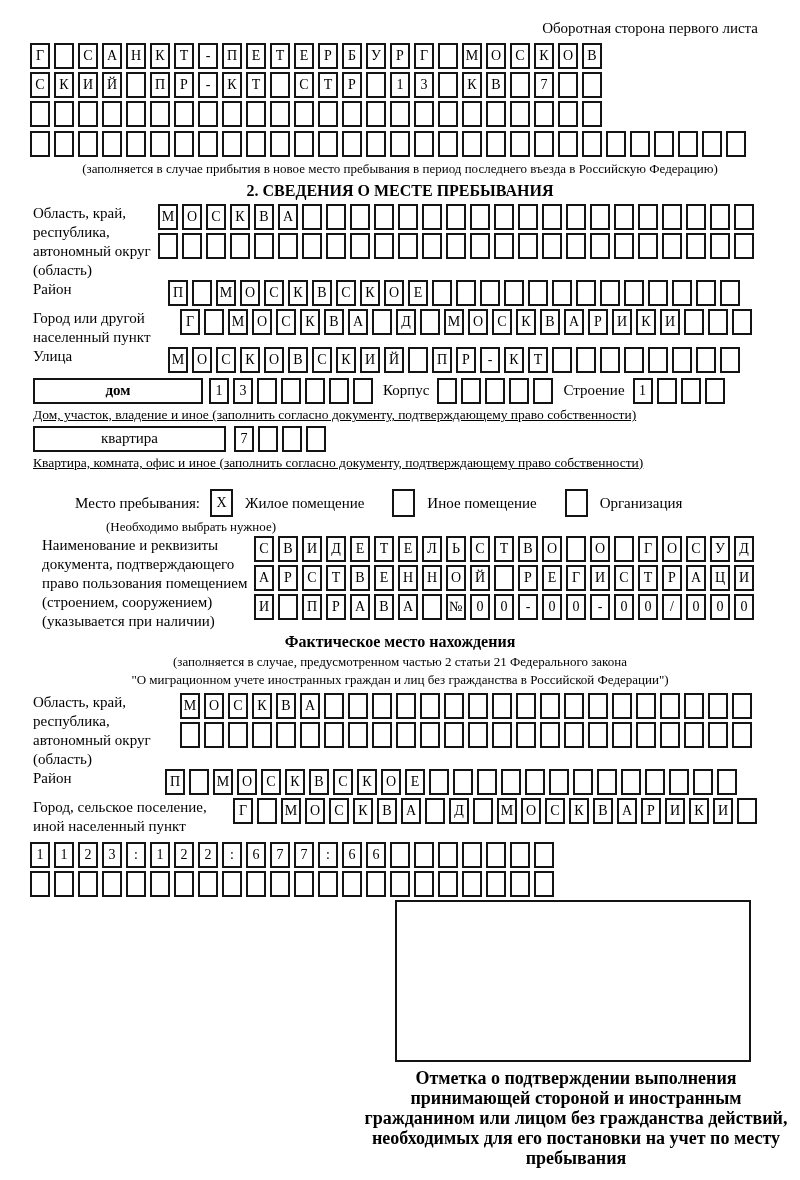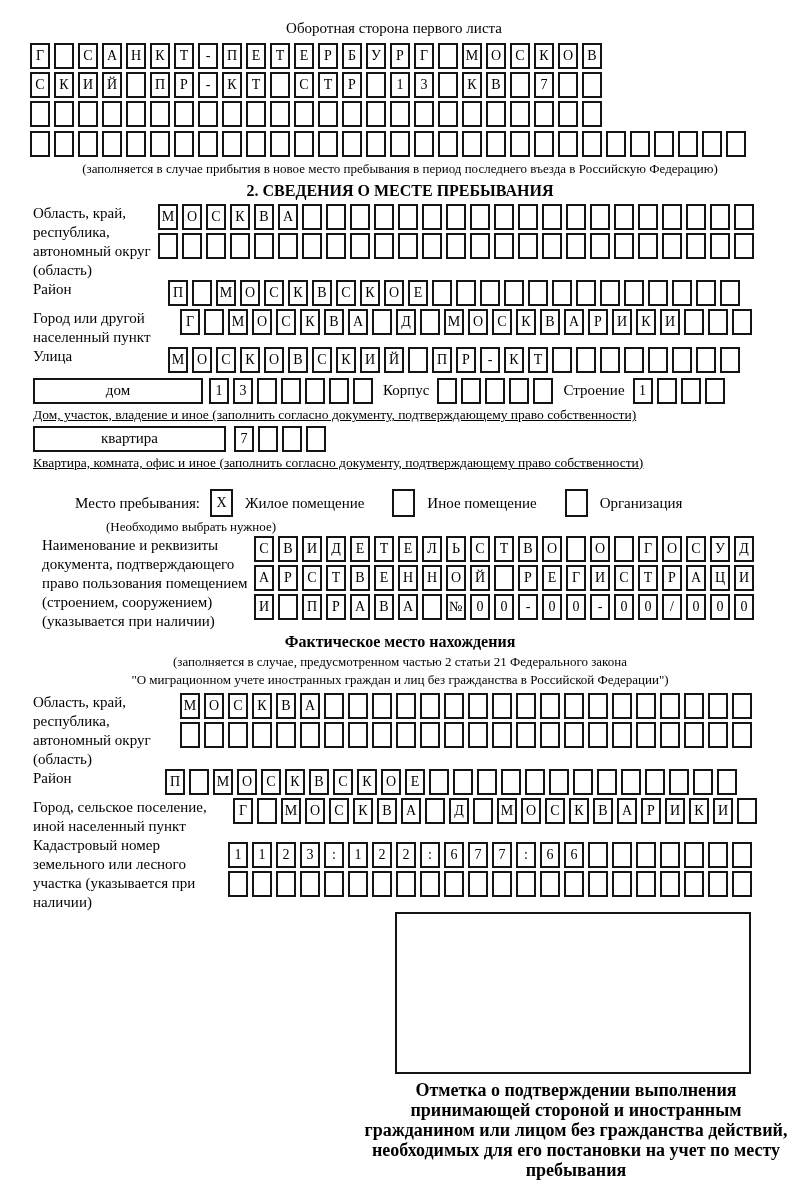--- a/index.html
+++ b/index.html
@@ -5,21 +5,21 @@
   html,body { margin:0; padding:0; background:#ffffff; }
   .page {
     position:relative;
     width:800px; height:1180px;
     box-sizing:border-box;
     padding:0 30px;
     font-family:"Liberation Serif","DejaVu Serif",serif;
     color:#000; font-size:15px;
     overflow:hidden;
   }
-  .hdr { text-align:center; padding:20px 12px 6px 0; font-size:15px; }
+  .hdr { text-align:right; padding:20px 12px 6px 0; font-size:15px; }
 
   .frow { display:flex; align-items:flex-start; }
   .lbl { font-size:15px; line-height:19px; box-sizing:border-box; flex:0 0 auto; }
   .rows { flex:0 0 auto; }
 
   .boxes { display:flex; flex-wrap:nowrap; height:26px; margin-bottom:3px; }
   .cell {
     flex:0 0 auto; box-sizing:border-box;
     width:20px; height:26px; margin-right:4px;
     border:2px solid #141414;
@@ -45,21 +45,21 @@
   .cad .rows      { margin-top:6px; }
 
   .fullrow { margin-top:1px; }
 
   .bigbox {
     box-sizing:border-box; height:26px; border:2px solid #141414;
     display:inline-flex; align-items:center; justify-content:center;
     font-size:15px; vertical-align:middle; flex:0 0 auto;
   }
   .house-row, .apt-row { display:flex; align-items:center; margin-left:3px; height:29px; }
-  .house-bigbox { width:170px; margin-right:6px; }
+  .house-bigbox { width:170px; margin-right:6px;font-weight:bold; }
   .apt-bigbox   { width:193px; margin-right:8px; }
   .inline-lbl { margin:0 8px 0 6px; font-size:15px; white-space:nowrap; }
   .small-caption { font-size:13.5px; line-height:19px; padding-left:3px;text-decoration:underline; }
 
   .stay-row { display:flex; align-items:center; padding-left:45px; height:30px; margin-top:16px; }
   .stay-lbl { margin-right:10px; white-space:nowrap; }
   .cell.cb { width:23px; height:28px; margin:0 12px 0 0; }
   .opt-lbl { margin-right:28px; white-space:nowrap; }
   .stay-note { text-align:left; margin-left:76px; font-size:13px; line-height:18px; }
 
@@ -602,21 +602,20 @@
           <span class="cell">Р</span>
           <span class="cell">И</span>
           <span class="cell">К</span>
           <span class="cell">И</span>
           <span class="cell"></span>
         </div>
       </div>
   </div>
 
   <div class="frow cad">
-    <div class="lbl">Кадастровый номер земельного или лесного участка (указывается при наличии)</div>
     <div class="rows">
       <div class="boxes">
           <span class="cell">1</span>
           <span class="cell">1</span>
           <span class="cell">2</span>
           <span class="cell">3</span>
           <span class="cell">:</span>
           <span class="cell">1</span>
           <span class="cell">2</span>
           <span class="cell">2</span>

